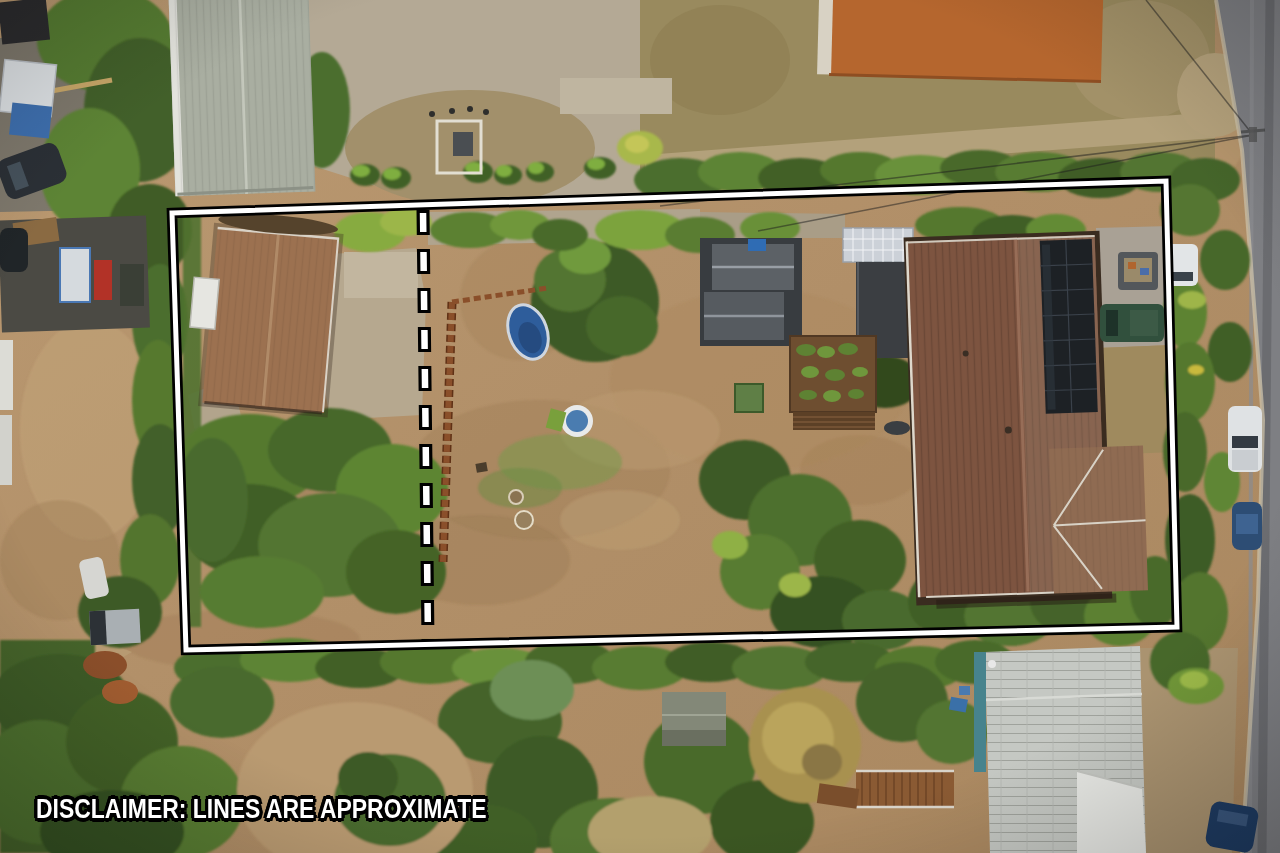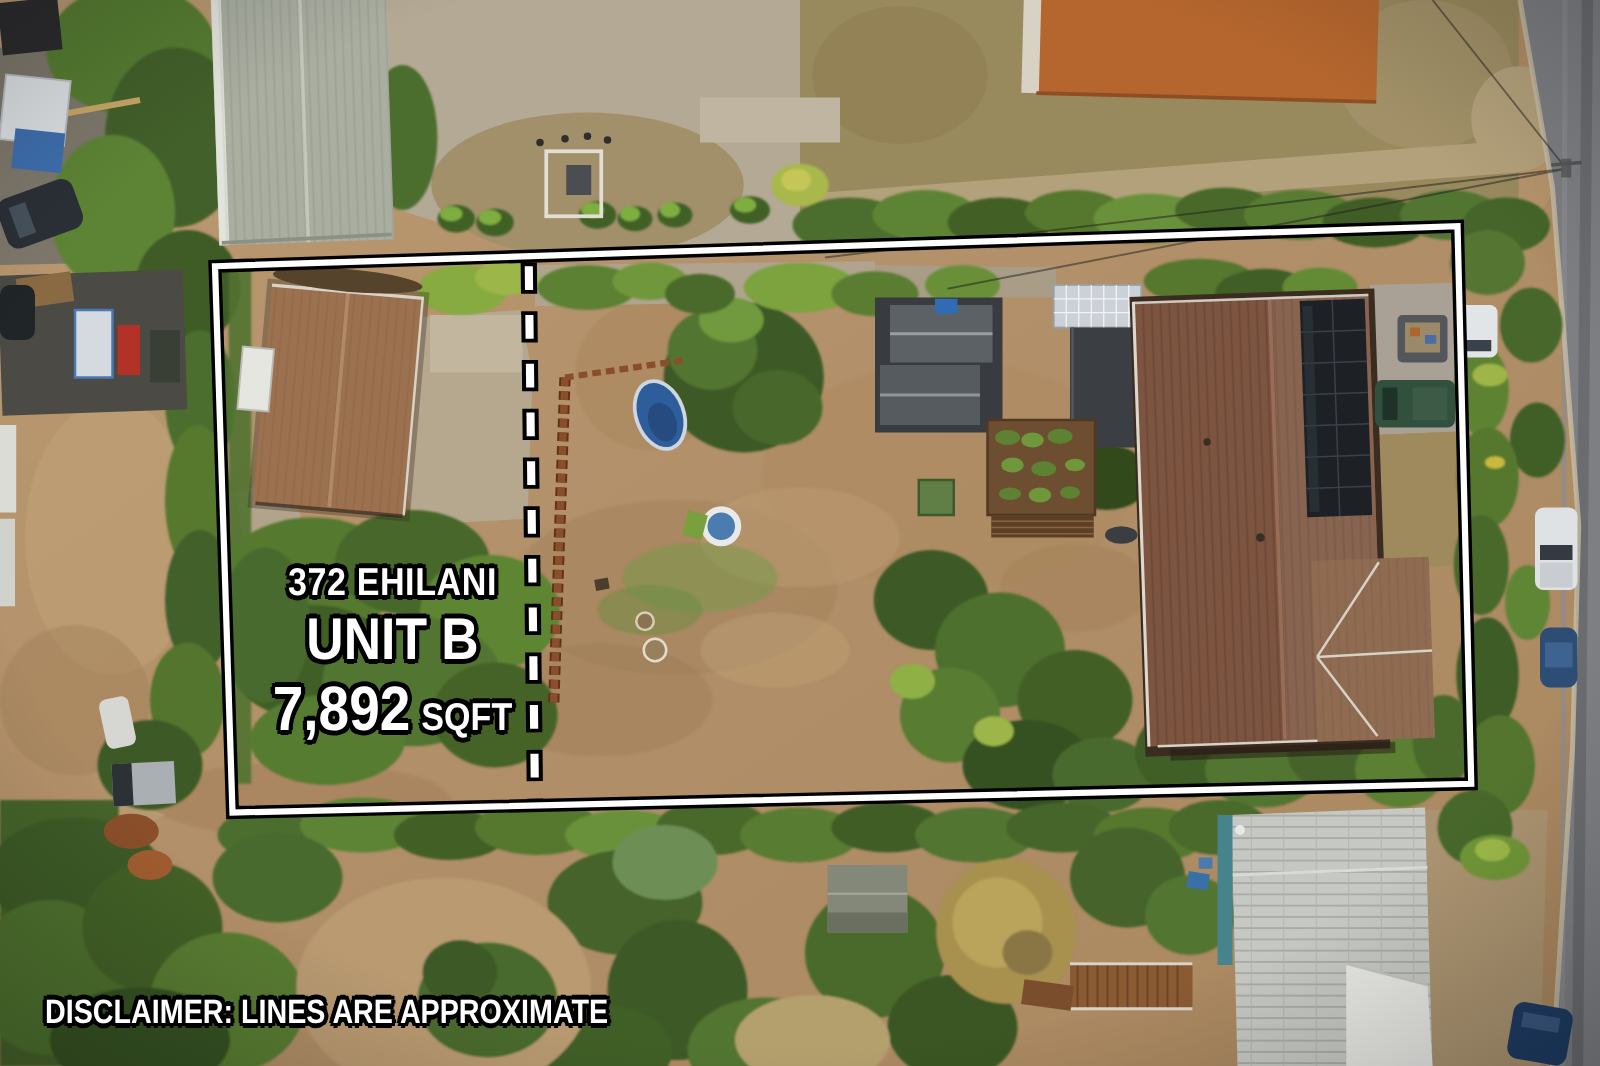--- a/index.html
+++ b/index.html
@@ -456,19 +456,14 @@
     <polygon points="172,213 1166,181 1177,627 186,650" fill="none" stroke="#000000" stroke-width="10.5"></polygon>
     <polygon points="172,213 1166,181 1177,627 186,650" fill="none" stroke="#ffffff" stroke-width="5"></polygon>
   </g>
 
   <g>
     <line x1="423" y1="210" x2="428" y2="640" stroke="#000000" stroke-width="13" stroke-dasharray="25 14"></line>
     <line x1="423" y1="210" x2="428" y2="640" stroke="#ffffff" stroke-width="6.5" stroke-dasharray="19 20" stroke-dashoffset="-3"></line>
   </g>
 </svg>
 
-  <div class="addr outline">
-    <span class="ln l1">372 EHILANI</span>
-    <span class="ln l2">UNIT B</span>
-    <span class="ln l3"><span>7,892</span><span class="unit-sm">SQFT</span></span>
-  </div>
   <div class="disclaimer outline">DISCLAIMER: LINES ARE APPROXIMATE</div>
 </div>
 
 </body></html>

